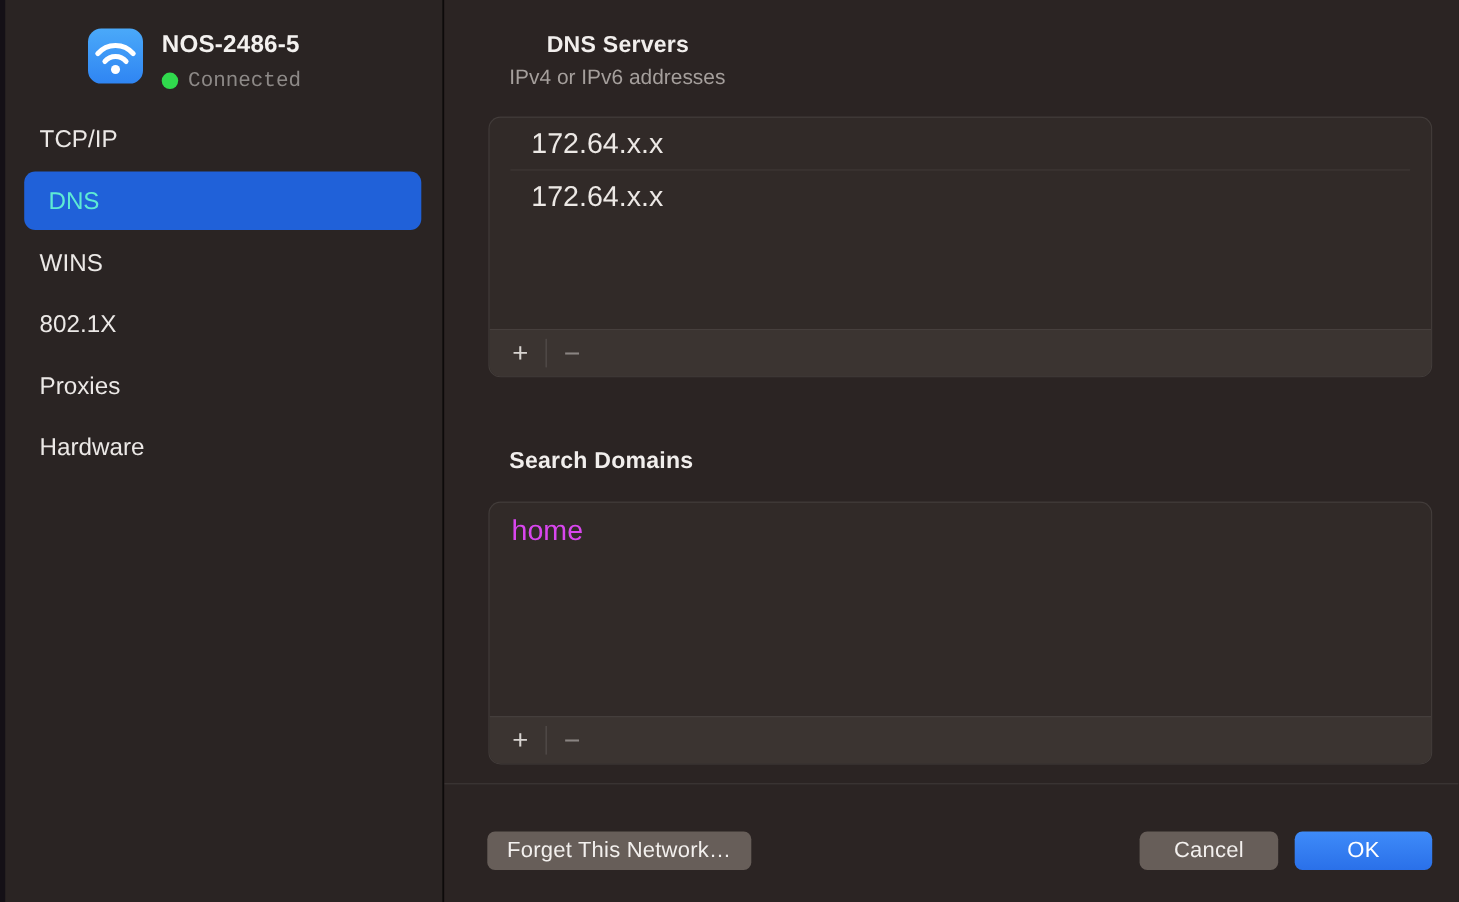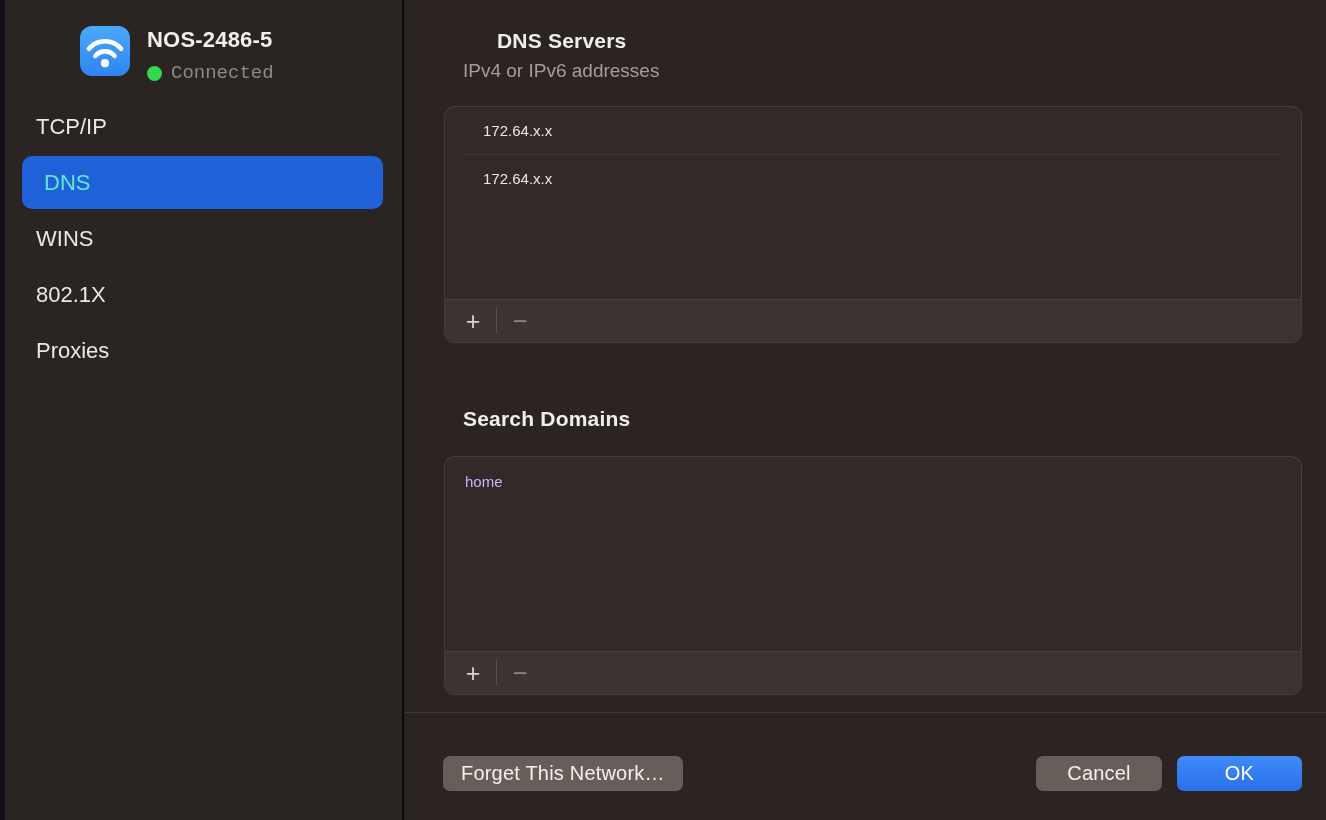--- a/index.html
+++ b/index.html
@@ -56,23 +56,23 @@
     background: #312a28; border: 1px solid rgba(255,255,255,0.09);
     border-radius: 11px; overflow: hidden;
     display: flex; flex-direction: column;
   }
   .box-dns    { top: 106px;  height: 237px; }
   .box-search { top: 456px;  height: 239px; }
 
   .list-body { flex: 1 1 auto; }
   .list-row {
     height: 47px; line-height: 47px; padding-left: 38px;
-    font-size: 15px; color: #ece8e5;
+    font-size: 26px; color: #ece8e5;
   }
-  .list-row.dim { color: #c4b5fd; padding-left: 20px; height: 50px; line-height: 50px; }
+  .list-row.dim { color: #d946ef; padding-left: 20px; height: 50px; line-height: 50px; }
   .row-divider { height: 1px; background: rgba(255,255,255,0.07); margin: 0 19px; }
 
   .box-footer {
     flex: 0 0 auto; height: 43px;
     background: #3b3431; border-top: 1px solid rgba(255,255,255,0.06);
     display: flex; align-items: center; padding-left: 10px;
   }
   .pm-btn {
     width: 36px; height: 100%; display: flex; align-items: center; justify-content: center;
     font-size: 25px; font-weight: 300; color: #d8d4d1; cursor: default;
@@ -122,20 +122,21 @@
         </div>
       </div>
     </div>
 
     <div class="nav">
       <div class="nav-item">TCP/IP</div>
       <div class="nav-item selected">DNS</div>
       <div class="nav-item">WINS</div>
       <div class="nav-item">802.1X</div>
       <div class="nav-item">Proxies</div>
+      <div class="nav-item">Hardware</div>
     </div>
   </div>
 
   <div class="v-divider"></div>
 
   <div class="main">
 
     <div class="sec-title t-dns">DNS Servers</div>
     <div class="sec-sub s-dns">IPv4 or IPv6 addresses</div>
 

